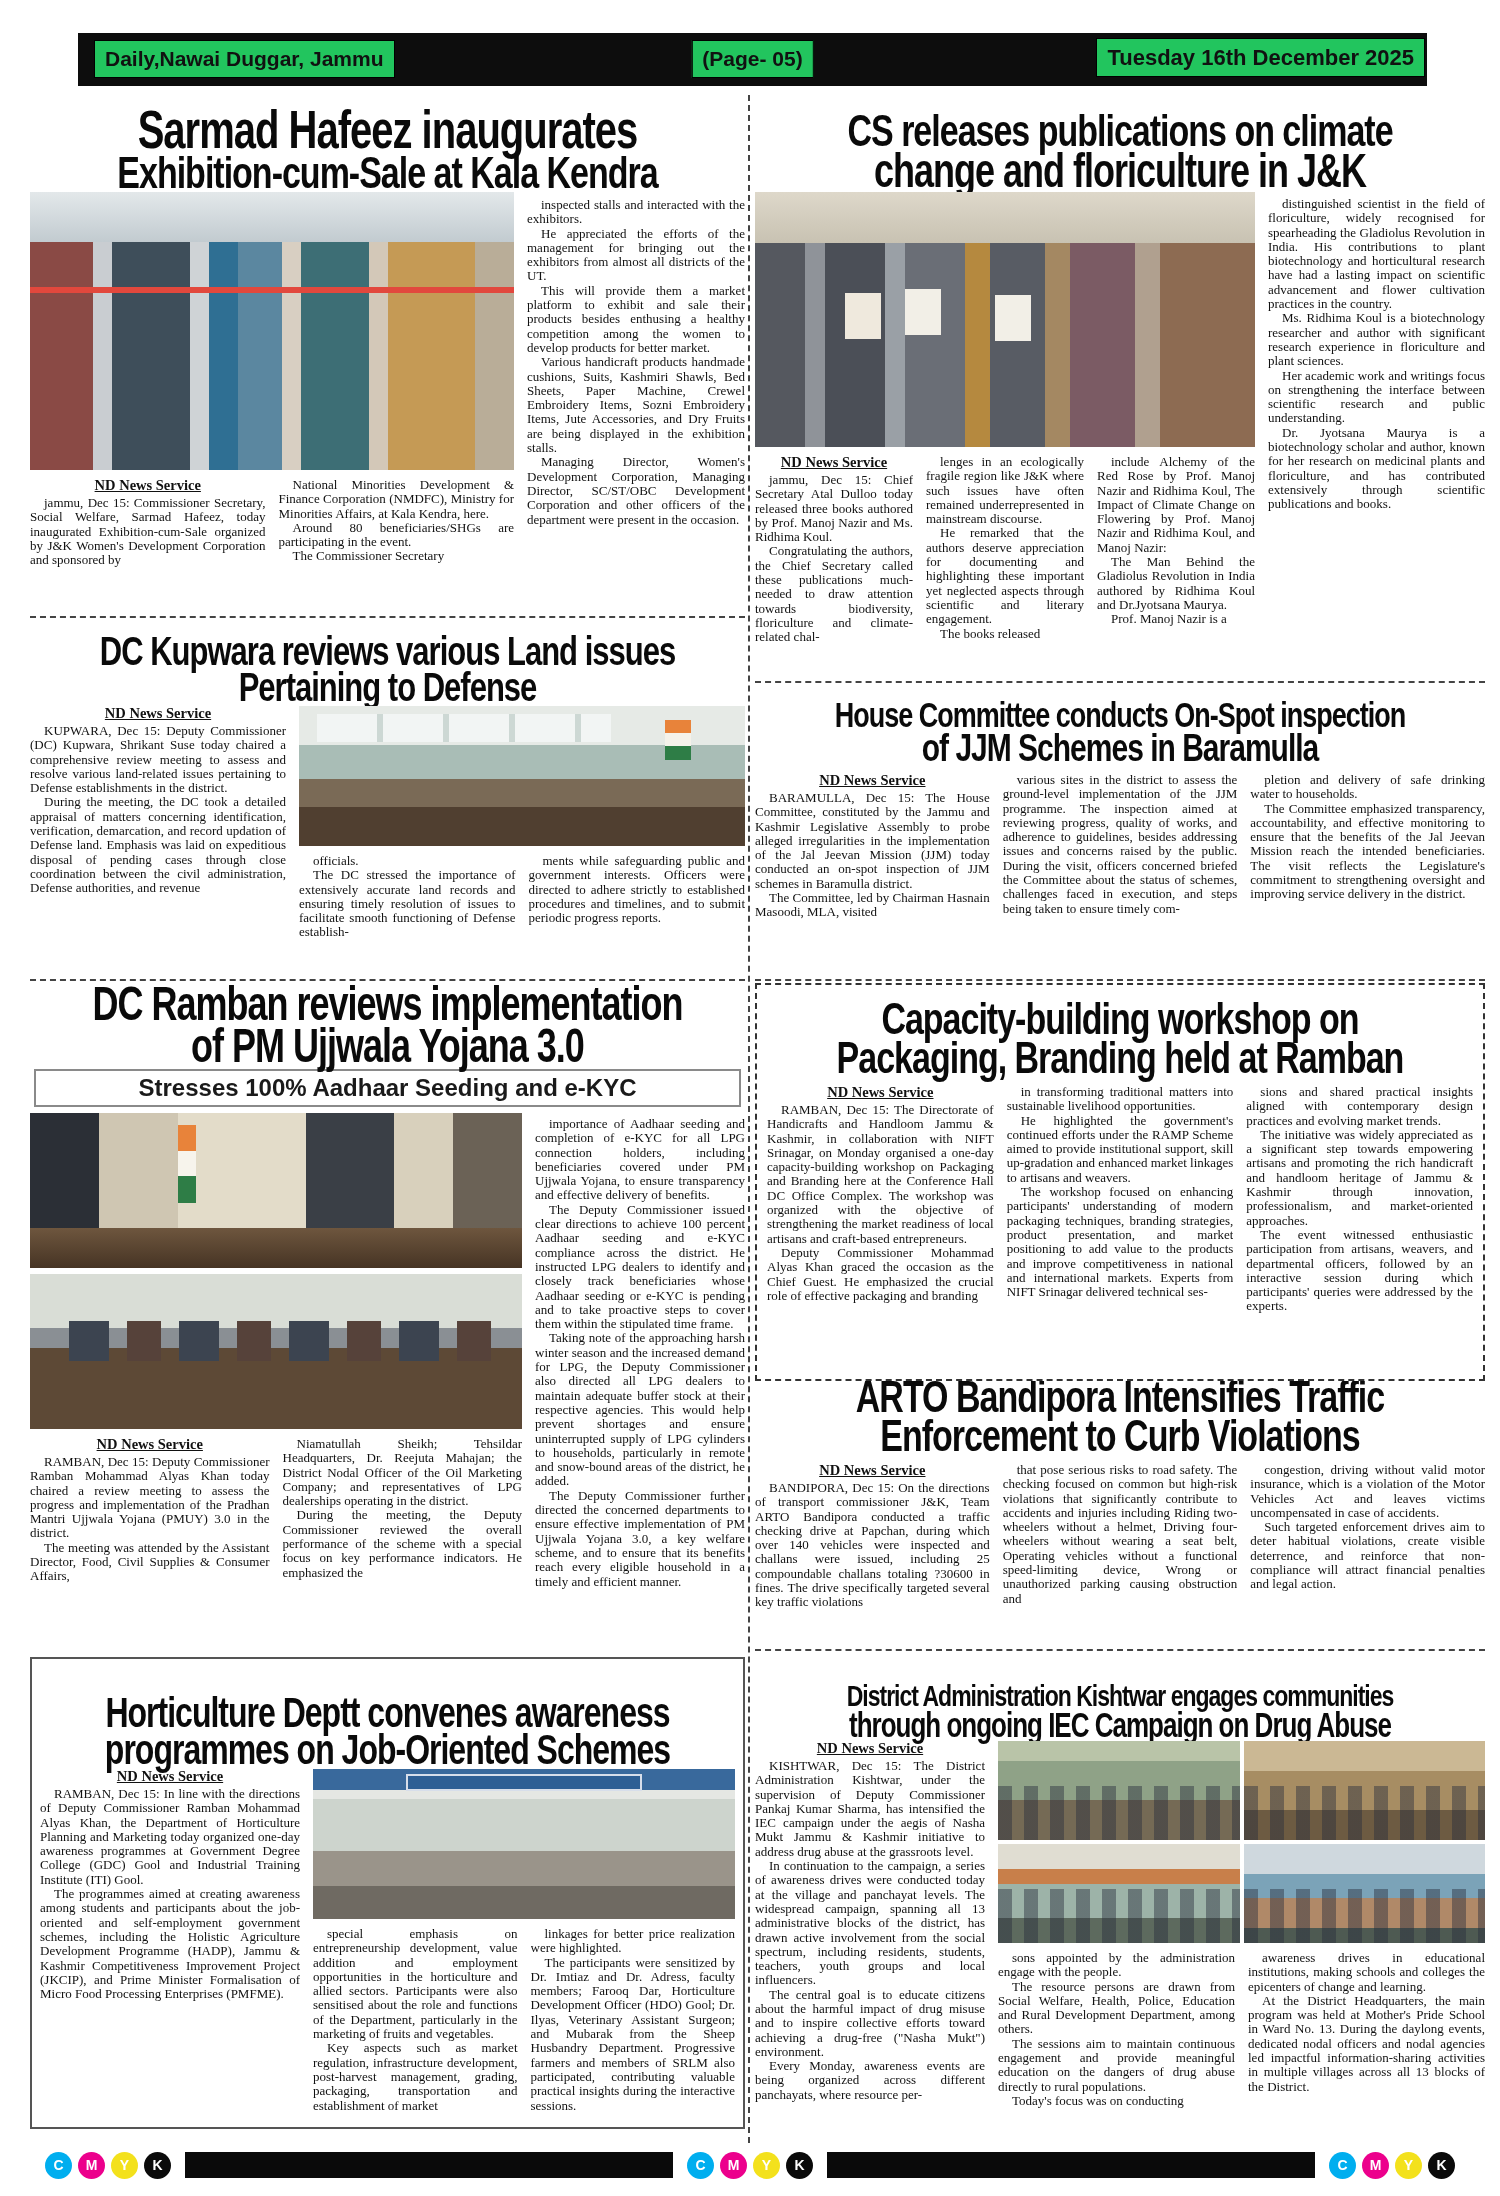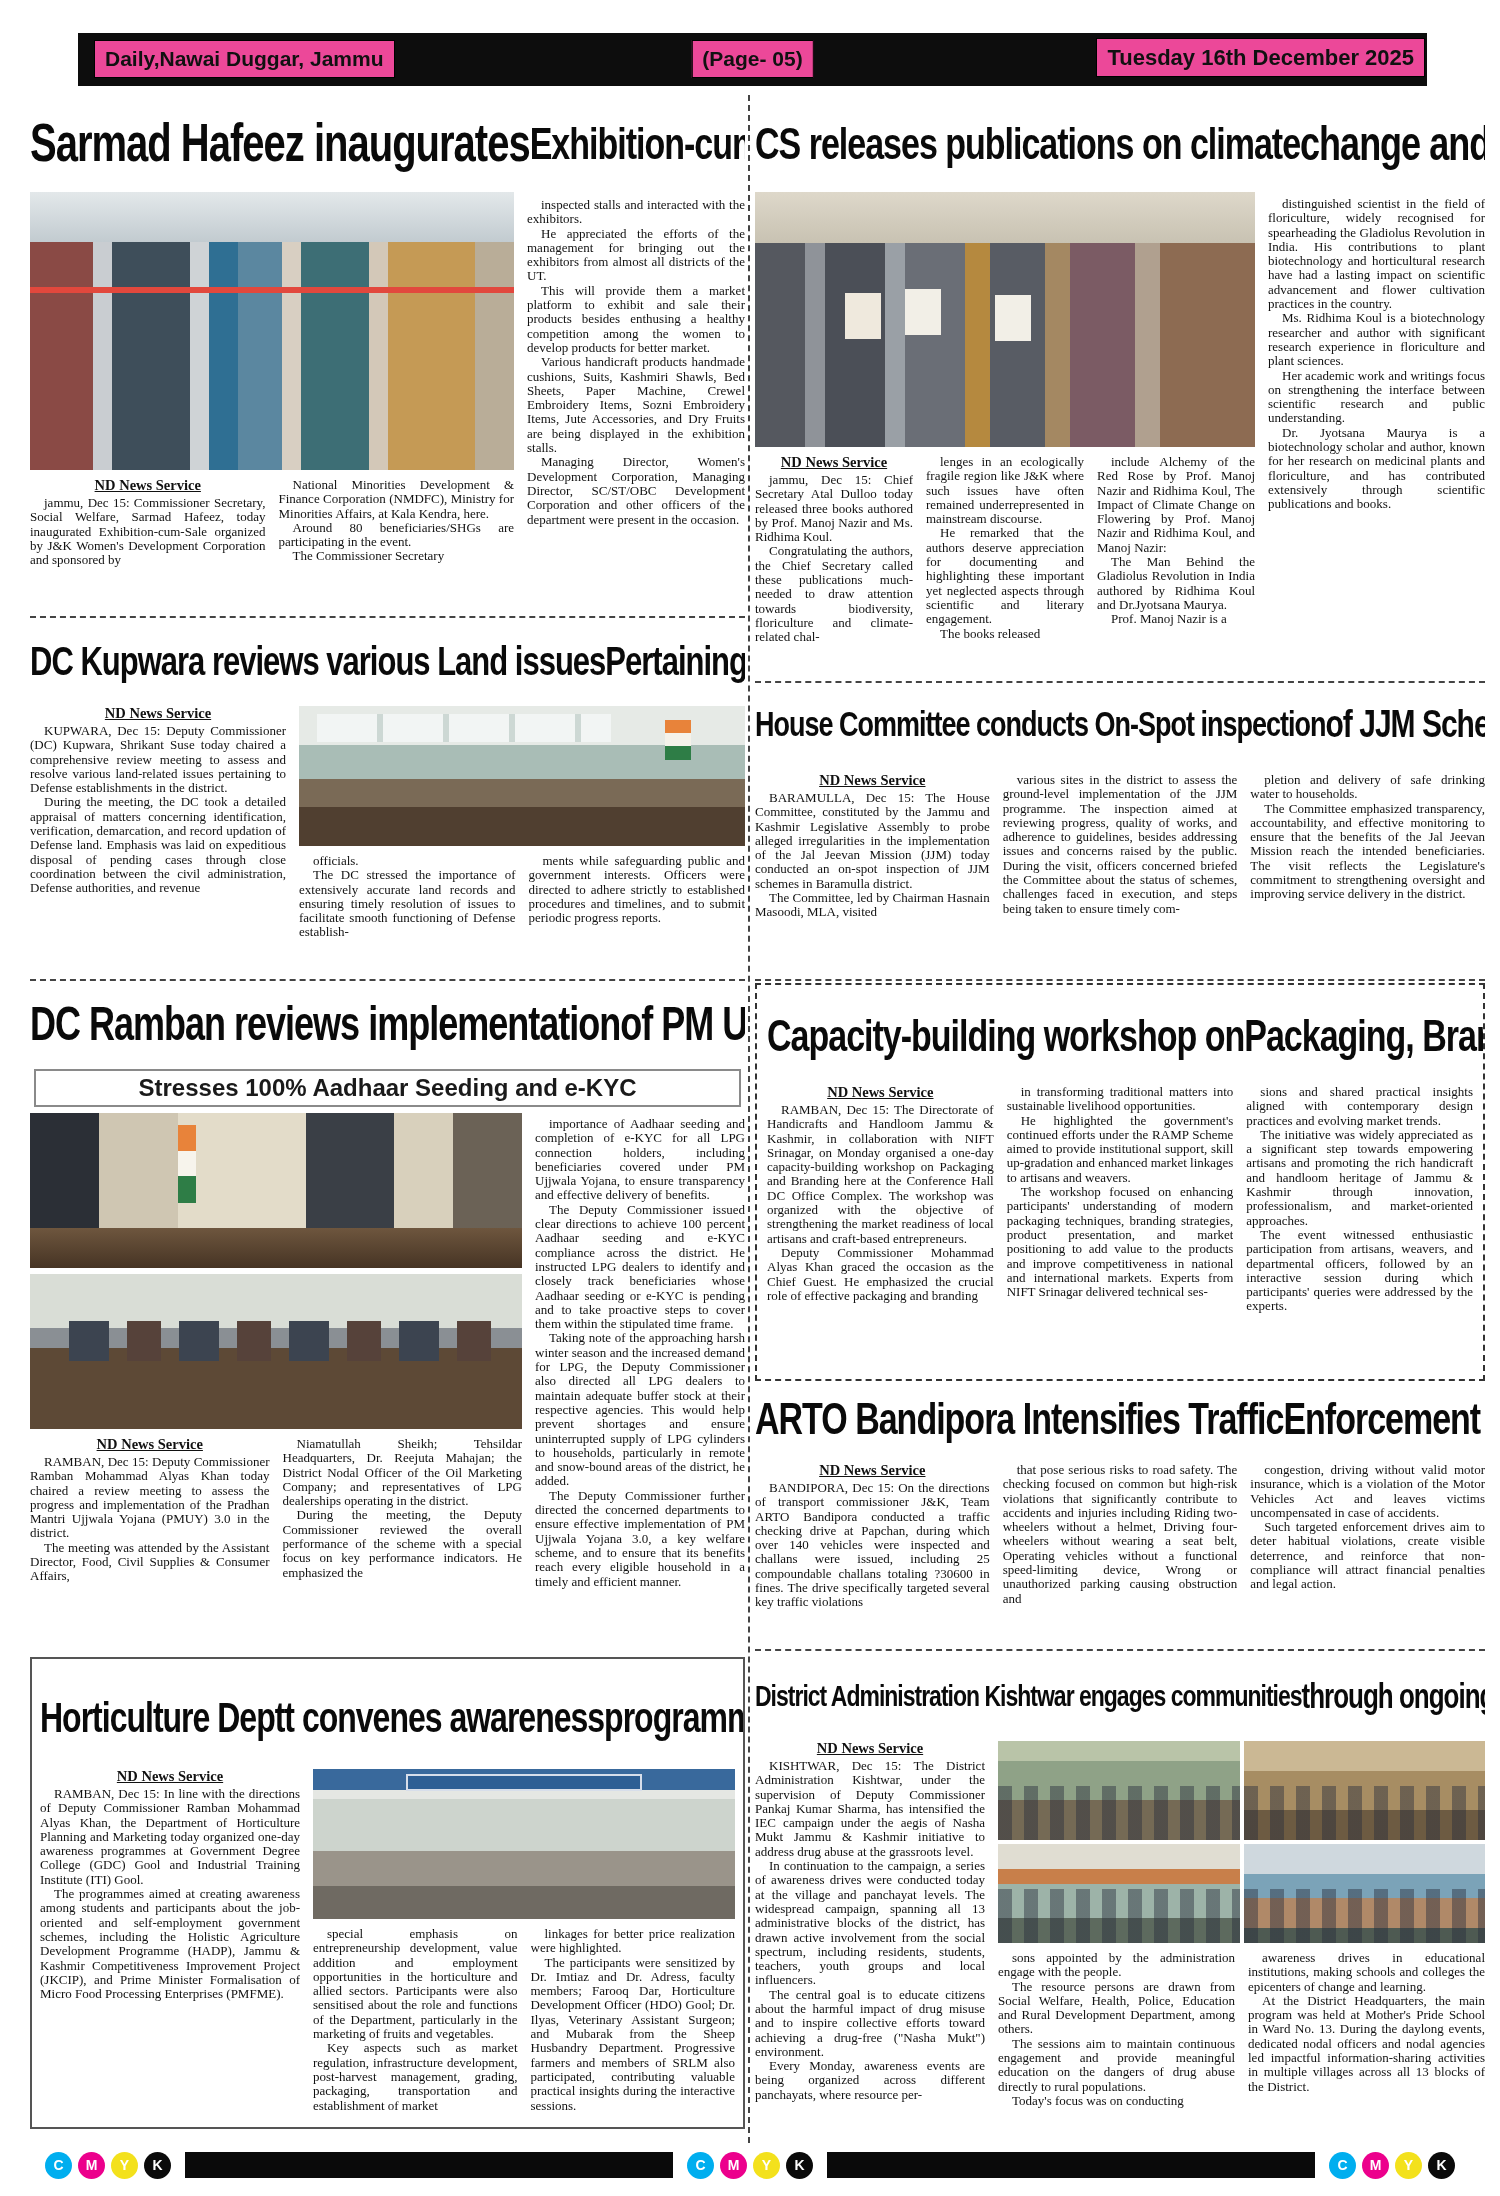--- a/index.html
+++ b/index.html
@@ -8,35 +8,35 @@
     position:relative; width:1500px; height:2196px; margin:0 auto;
     background:#ffffff; overflow:hidden;
     font-family:"Liberation Serif", serif; color:#111;
   }
   
   .topbar {
     position:absolute; top:33px; left:78px; right:73px; height:53px;
     background:#0d0d0d;
   }
   .hdr-box {
-    position:absolute; top:7px; background:#ec4899; border:1px solid #000;
+    position:absolute; top:7px; background:#22c55e; border:1px solid #000;
     font-family:"Liberation Sans", sans-serif; font-weight:bold;
     font-size:21px; line-height:1.5; padding:2px 10px; white-space:nowrap;
   }
   .hdr-left { left:16px; }
   .hdr-center { left:50%; transform:translateX(-50%); }
   .hdr-right { right:2px; top:5px; font-size:22px; }
   
   .half-left  { position:absolute; left:30px;  top:95px; width:715px; }
   .half-right { position:absolute; left:755px; top:95px; width:730px; }
   .v-divider  { position:absolute; left:748px; top:95px; height:2048px; border-left:2px dashed #444; }
   
   .article { position:relative; width:100%; overflow:hidden; }
   .dash-bottom { border-bottom:2px dashed #444; }
-  .hl { display:flex; flex-direction:row; justify-content:space-between; align-items:center; }
+  .hl { display:flex; flex-direction:column; justify-content:flex-end; align-items:center; }
   .hl-line {
     display:block; white-space:nowrap; text-align:center;
     font-family:"Liberation Sans", sans-serif; font-weight:900;
     letter-spacing:-1px; color:#0a0a0a; transform:scaleY(1.32);
   }
   .subhead-box {
     border:2px solid #8a8a8a; margin:2px 4px 6px 4px; padding:3px 0;
     text-align:center; font-family:"Liberation Sans", sans-serif;
     font-weight:bold; font-size:24px; color:#1a1a1a;
   }

